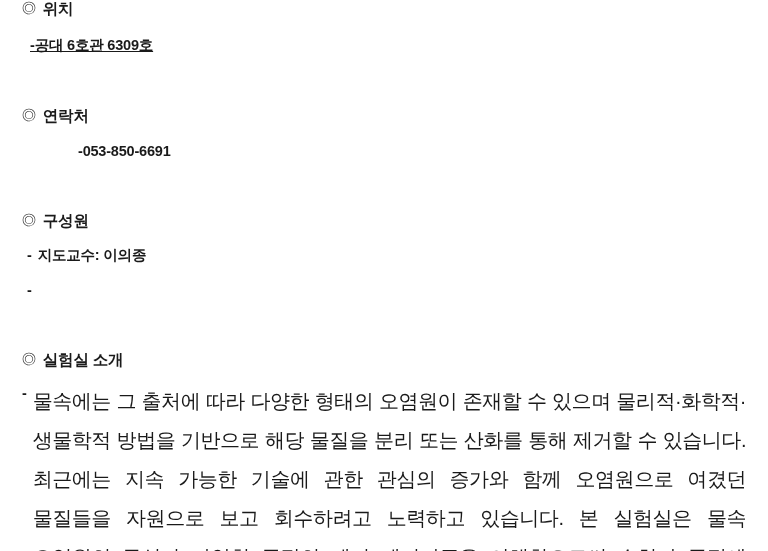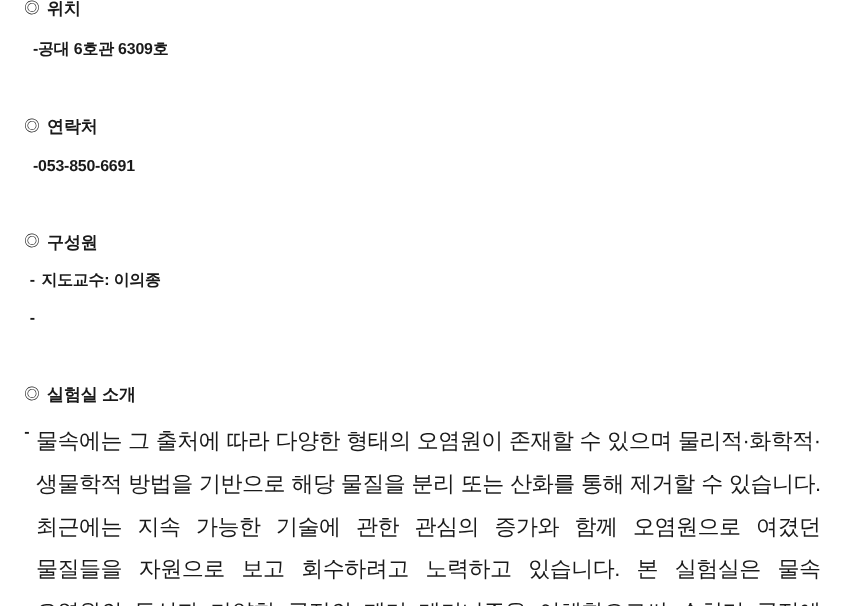--- a/index.html
+++ b/index.html
@@ -42,24 +42,26 @@
   }
   .sec-body {
     font-size: 14.5px;
     font-weight: bold;
     letter-spacing: -0.2px;
     line-height: 1.45;
   }
   .loc-line {
     padding-left: 8px;
     margin-top: 16px;
+    text-decoration: underline;
   }
   .contact-line {
     padding-left: 8px;
     margin-top: 16px;
+    margin-left: 48px;
   }
   .member-line {
     display: flex;
     gap: 6px;
     padding-left: 5px;
     margin-top: 14px;
   }
   .dash {
     flex: 0 0 auto;
   }

